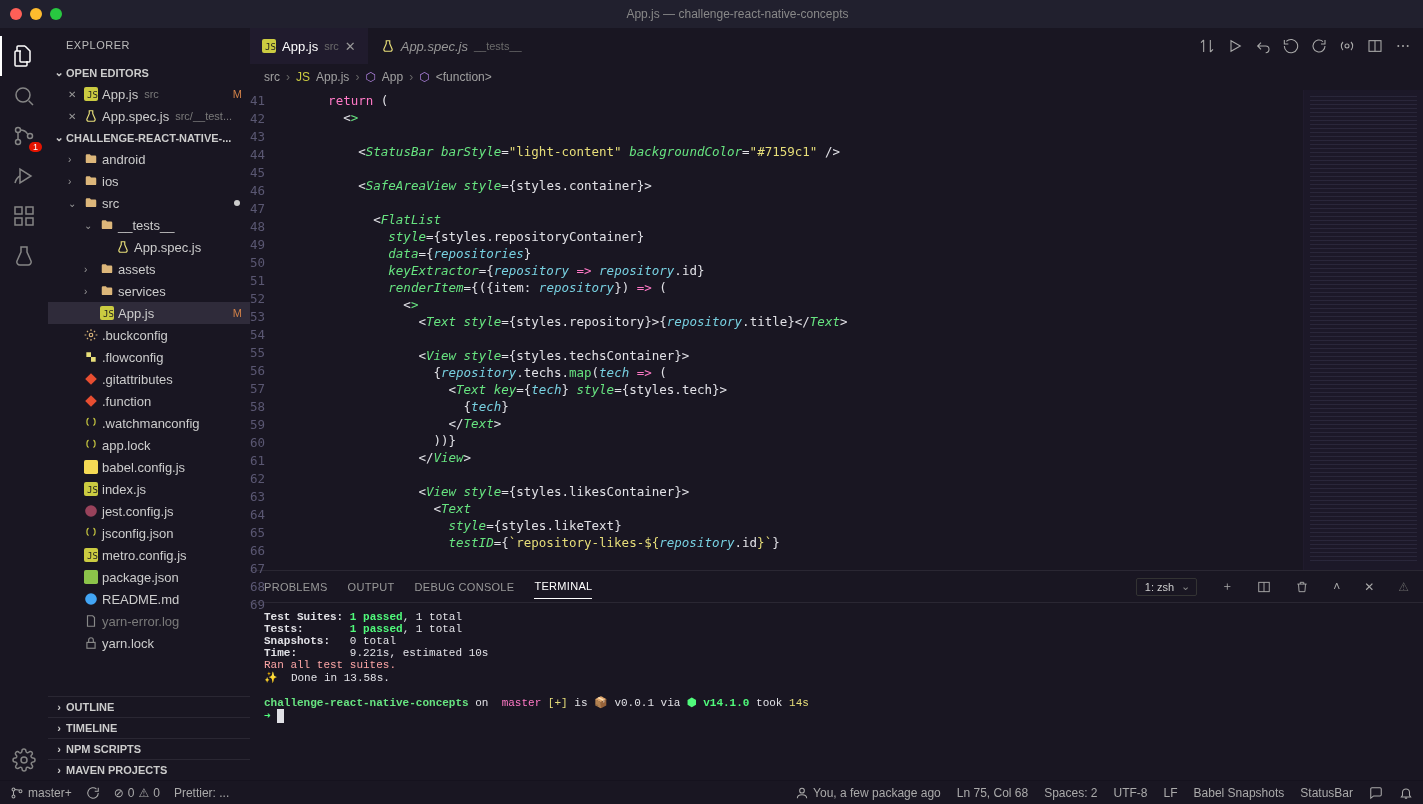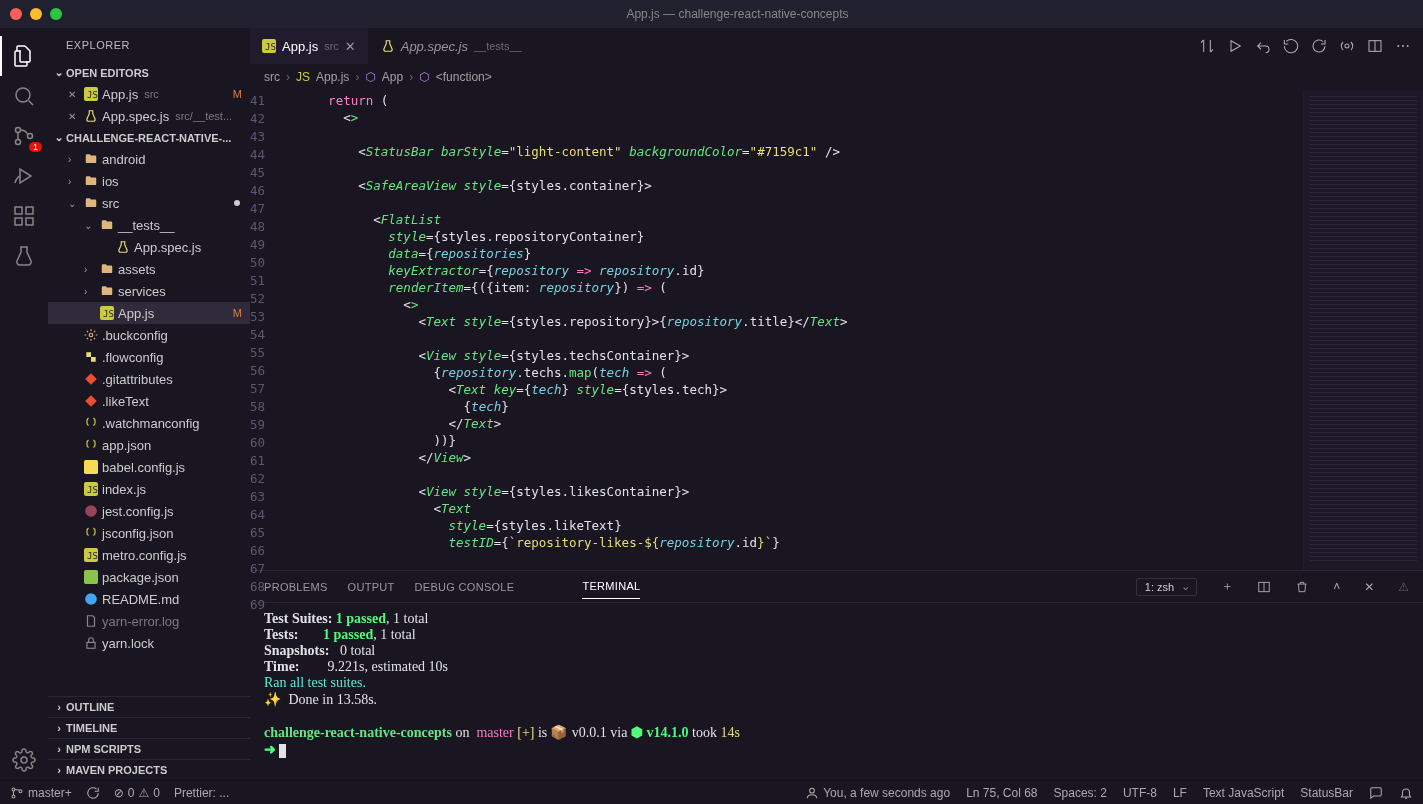--- a/index.html
+++ b/index.html
@@ -155,31 +155,31 @@
 
 .panel {
   height: 210px; background:#191622; border-top:1px solid #2a2733;
   display:flex; flex-direction:column;
 }
 .panel-tabs {
   height: 32px; display:flex; align-items:center; padding: 0 14px;
   gap: 20px; font-size: 11px; color: #999; border-bottom: 1px solid #2a2733;
 }
 .panel-tab { cursor:pointer; padding: 6px 0; letter-spacing:.3px; }
-.panel-tab.active { color: #fff; border-bottom: 1px solid #fff; margin-left: 48px; }
+.panel-tab.active { color: #fff; border-bottom: 1px solid #fff; }
 .panel-right { margin-left:auto; display:flex; align-items:center; gap:24px; color:#aaa; font-size:12px; }
 .panel-right .select { border:1px solid #333; padding:2px 22px 2px 8px; border-radius:2px; font-size:11px; color:#ccc; position:relative; }
 .panel-right .select::after { content:"⌄"; position:absolute; right:6px; top:1px; color:#888; }
 .terminal {
-  flex:1; font-family: Liberation Serif, serif; font-size:14px;
+  flex:1; font-family: Liberation Mono, monospace; font-size:11px;
   padding: 8px 14px; white-space: pre; overflow:hidden; color:#e1e1e6;
 }
 .t-grn { color: #50fa7b; font-weight:bold; }
 .t-wht { color: #e1e1e6; margin-top: 9px; }
-.t-dim { color: #5eead4; }
+.t-dim { color: #fca5a5; }
 .t-cyan { color: #67e480; }
 .t-mag { color: #ff79c6; }
 .t-yel { color: #e7de79; }
 .t-bold { font-weight: bold; }
 .cursor-block { display:inline-block; width:7px; height:14px; background:#e1e1e6; vertical-align:middle; }
 
 .status-bar {
   height: 24px; background: #191622; border-top: 1px solid #15121e;
   display:flex; align-items:center; padding: 0 10px;
   font-size: 12px; color:#aaa; gap: 14px;
@@ -393,39 +393,39 @@
           </span>
           <span class="label">.gitattributes</span>
         </div>
         <div class="tree-item depth1">
           <span class="chev"></span>
           <span class="ficon">
             <svg width="14" height="14" viewBox="0 0 24 24" fill="#e84e31">
               <path d="M12 2l10 10-10 10L2 12z"></path>
             </svg>
           </span>
-          <span class="label">.likeText</span>
+          <span class="label">.function</span>
         </div>
         <div class="tree-item depth1">
           <span class="chev"></span>
           <span class="ficon">
             <svg width="14" height="14" viewBox="0 0 24 24" fill="none" stroke="#cbcb41" stroke-width="2">
               <path d="M8 4c-3 0-3 4-3 6s0 6 3 6M16 4c3 0 3 4 3 6s0 6-3 6"></path>
             </svg>
           </span>
           <span class="label">.watchmanconfig</span>
         </div>
         <div class="tree-item depth1">
           <span class="chev"></span>
           <span class="ficon">
             <svg width="14" height="14" viewBox="0 0 24 24" fill="none" stroke="#cbcb41" stroke-width="2">
               <path d="M8 4c-3 0-3 4-3 6s0 6 3 6M16 4c3 0 3 4 3 6s0 6-3 6"></path>
             </svg>
           </span>
-          <span class="label">app.json</span>
+          <span class="label">app.lock</span>
         </div>
         <div class="tree-item depth1">
           <span class="chev"></span>
           <span class="ficon">
             <svg width="14" height="14" viewBox="0 0 24 24" fill="#f5da55">
               <rect width="24" height="24" rx="3"></rect>
             </svg>
           </span>
           <span class="label">babel.config.js</span>
         </div>
@@ -735,27 +735,27 @@
     <span>⚠</span>
       <span>0</span>
   </div>
   <div class="sb-item">Prettier: ...</div>
   <div class="sb-right">
     <div class="sb-item">
       <svg width="14" height="14" viewBox="0 0 24 24" fill="none" stroke="currentColor" stroke-width="1.8">
           <circle cx="12" cy="8" r="4"></circle>
           <path d="M4 21c0-4 4-6 8-6s8 2 8 6"></path>
         </svg>
-      <span>You, a few seconds ago</span>
+      <span>You, a few package ago</span>
     </div>
     <div class="sb-item">Ln 75, Col 68</div>
     <div class="sb-item">Spaces: 2</div>
     <div class="sb-item">UTF-8</div>
     <div class="sb-item">LF</div>
-    <div class="sb-item">Text JavaScript</div>
+    <div class="sb-item">Babel Snapshots</div>
     <div class="sb-item">StatusBar</div>
     <div class="sb-item">
         <svg width="14" height="14" viewBox="0 0 24 24" fill="none" stroke="currentColor" stroke-width="1.8">
           <path d="M21 15a2 2 0 0 1-2 2H8l-5 4V5a2 2 0 0 1 2-2h14a2 2 0 0 1 2 2z"></path>
         </svg>
       </div>
     <div class="sb-item">
         <svg width="14" height="14" viewBox="0 0 24 24" fill="none" stroke="currentColor" stroke-width="1.8">
           <path d="M18 16v-5a6 6 0 1 0-12 0v5l-2 3h16zM10 21h4"></path>
         </svg>

